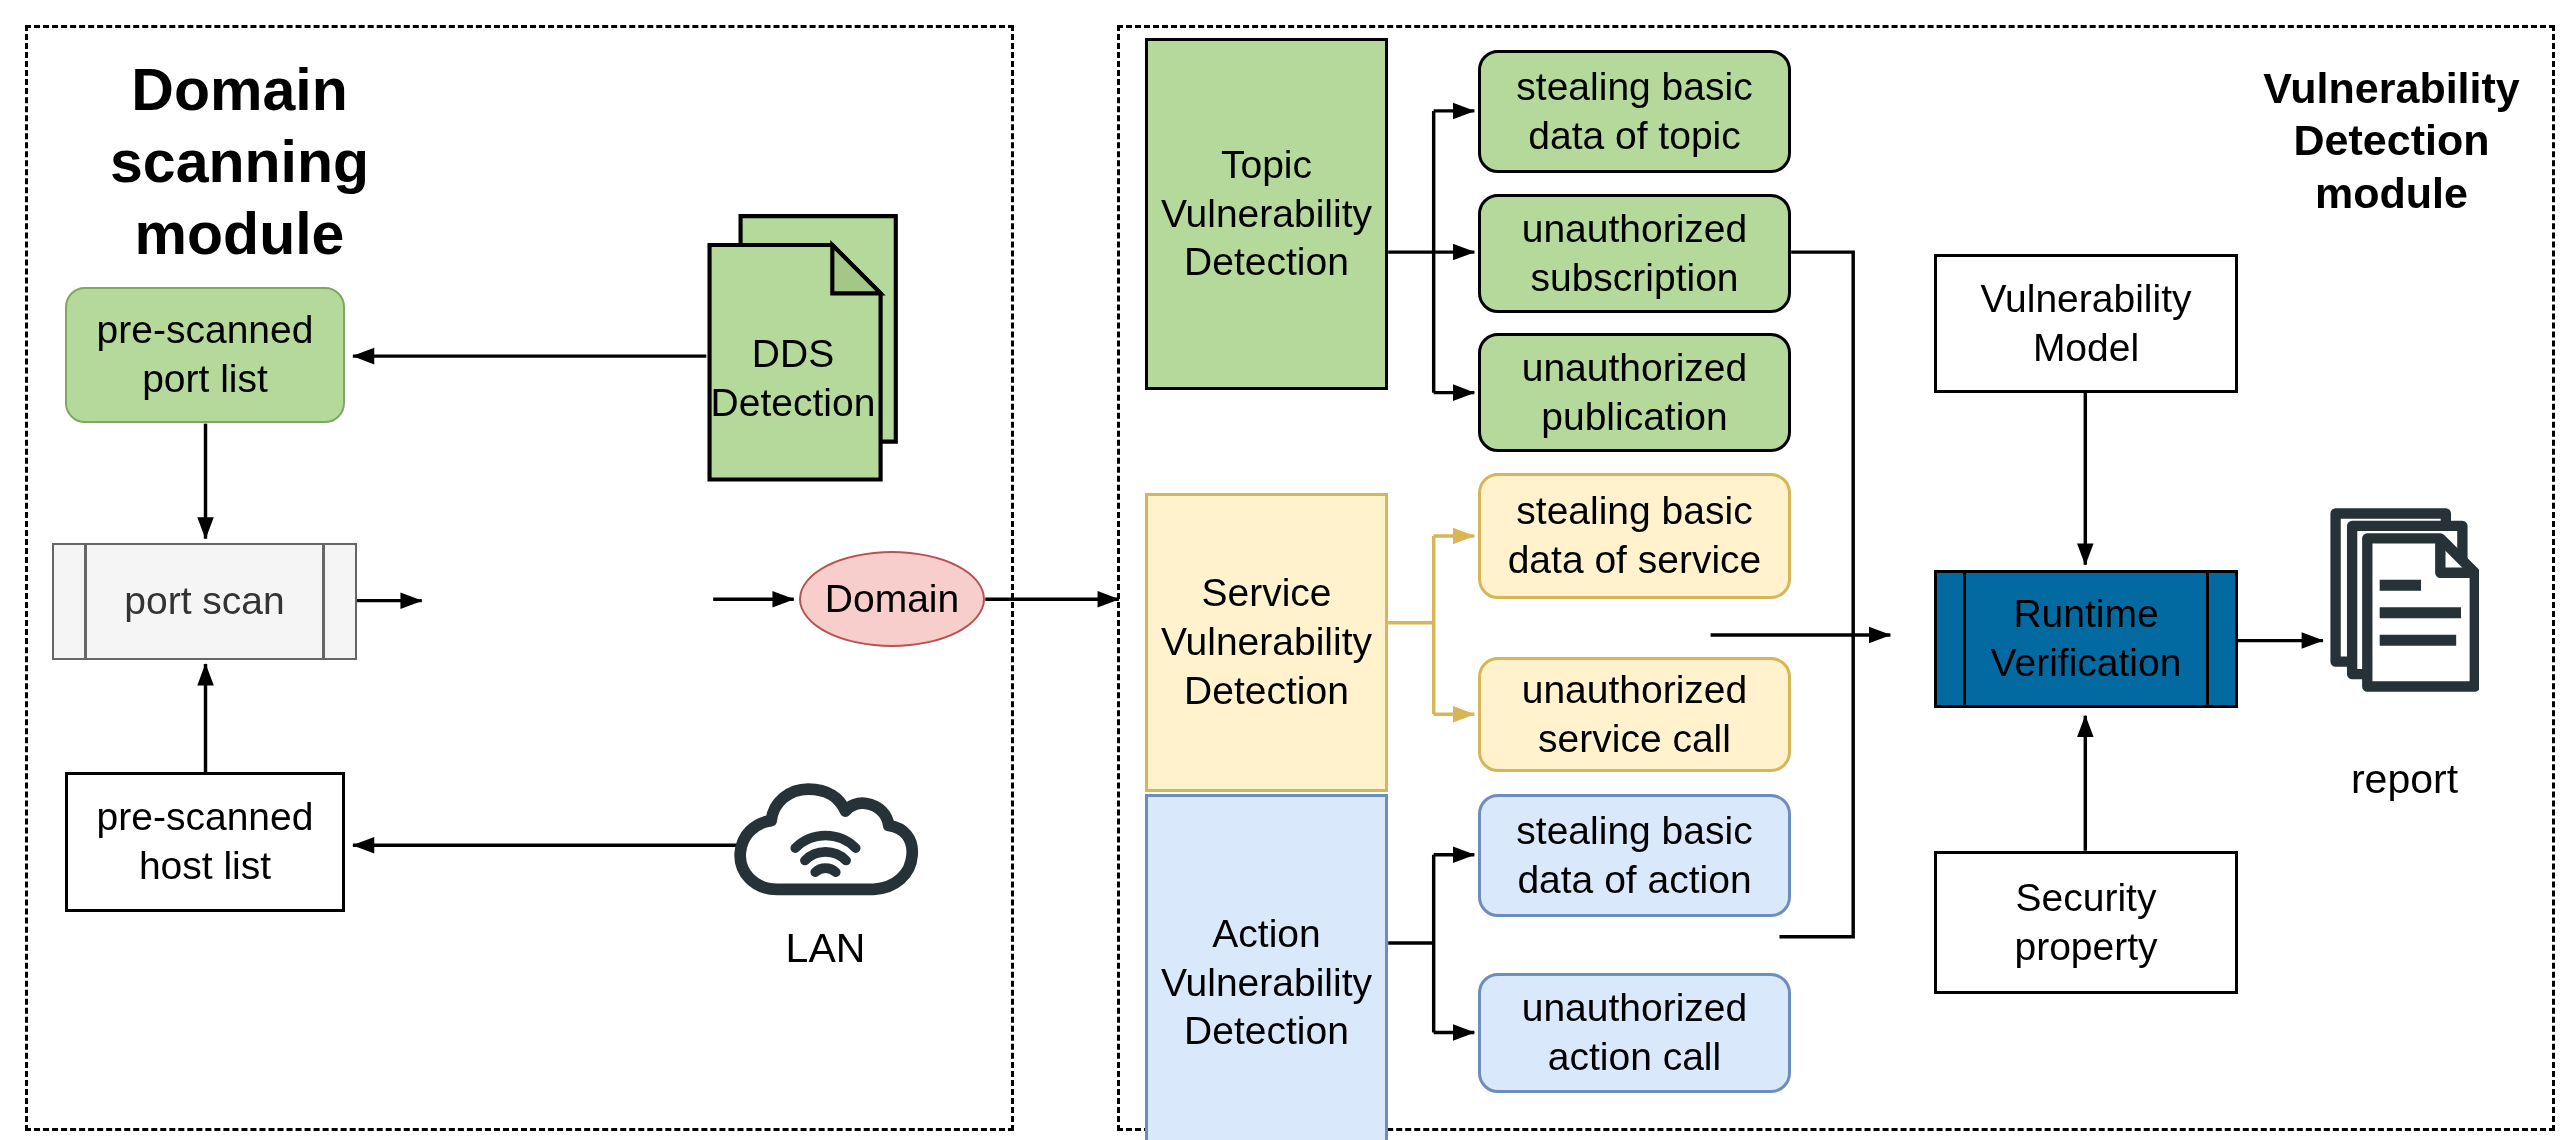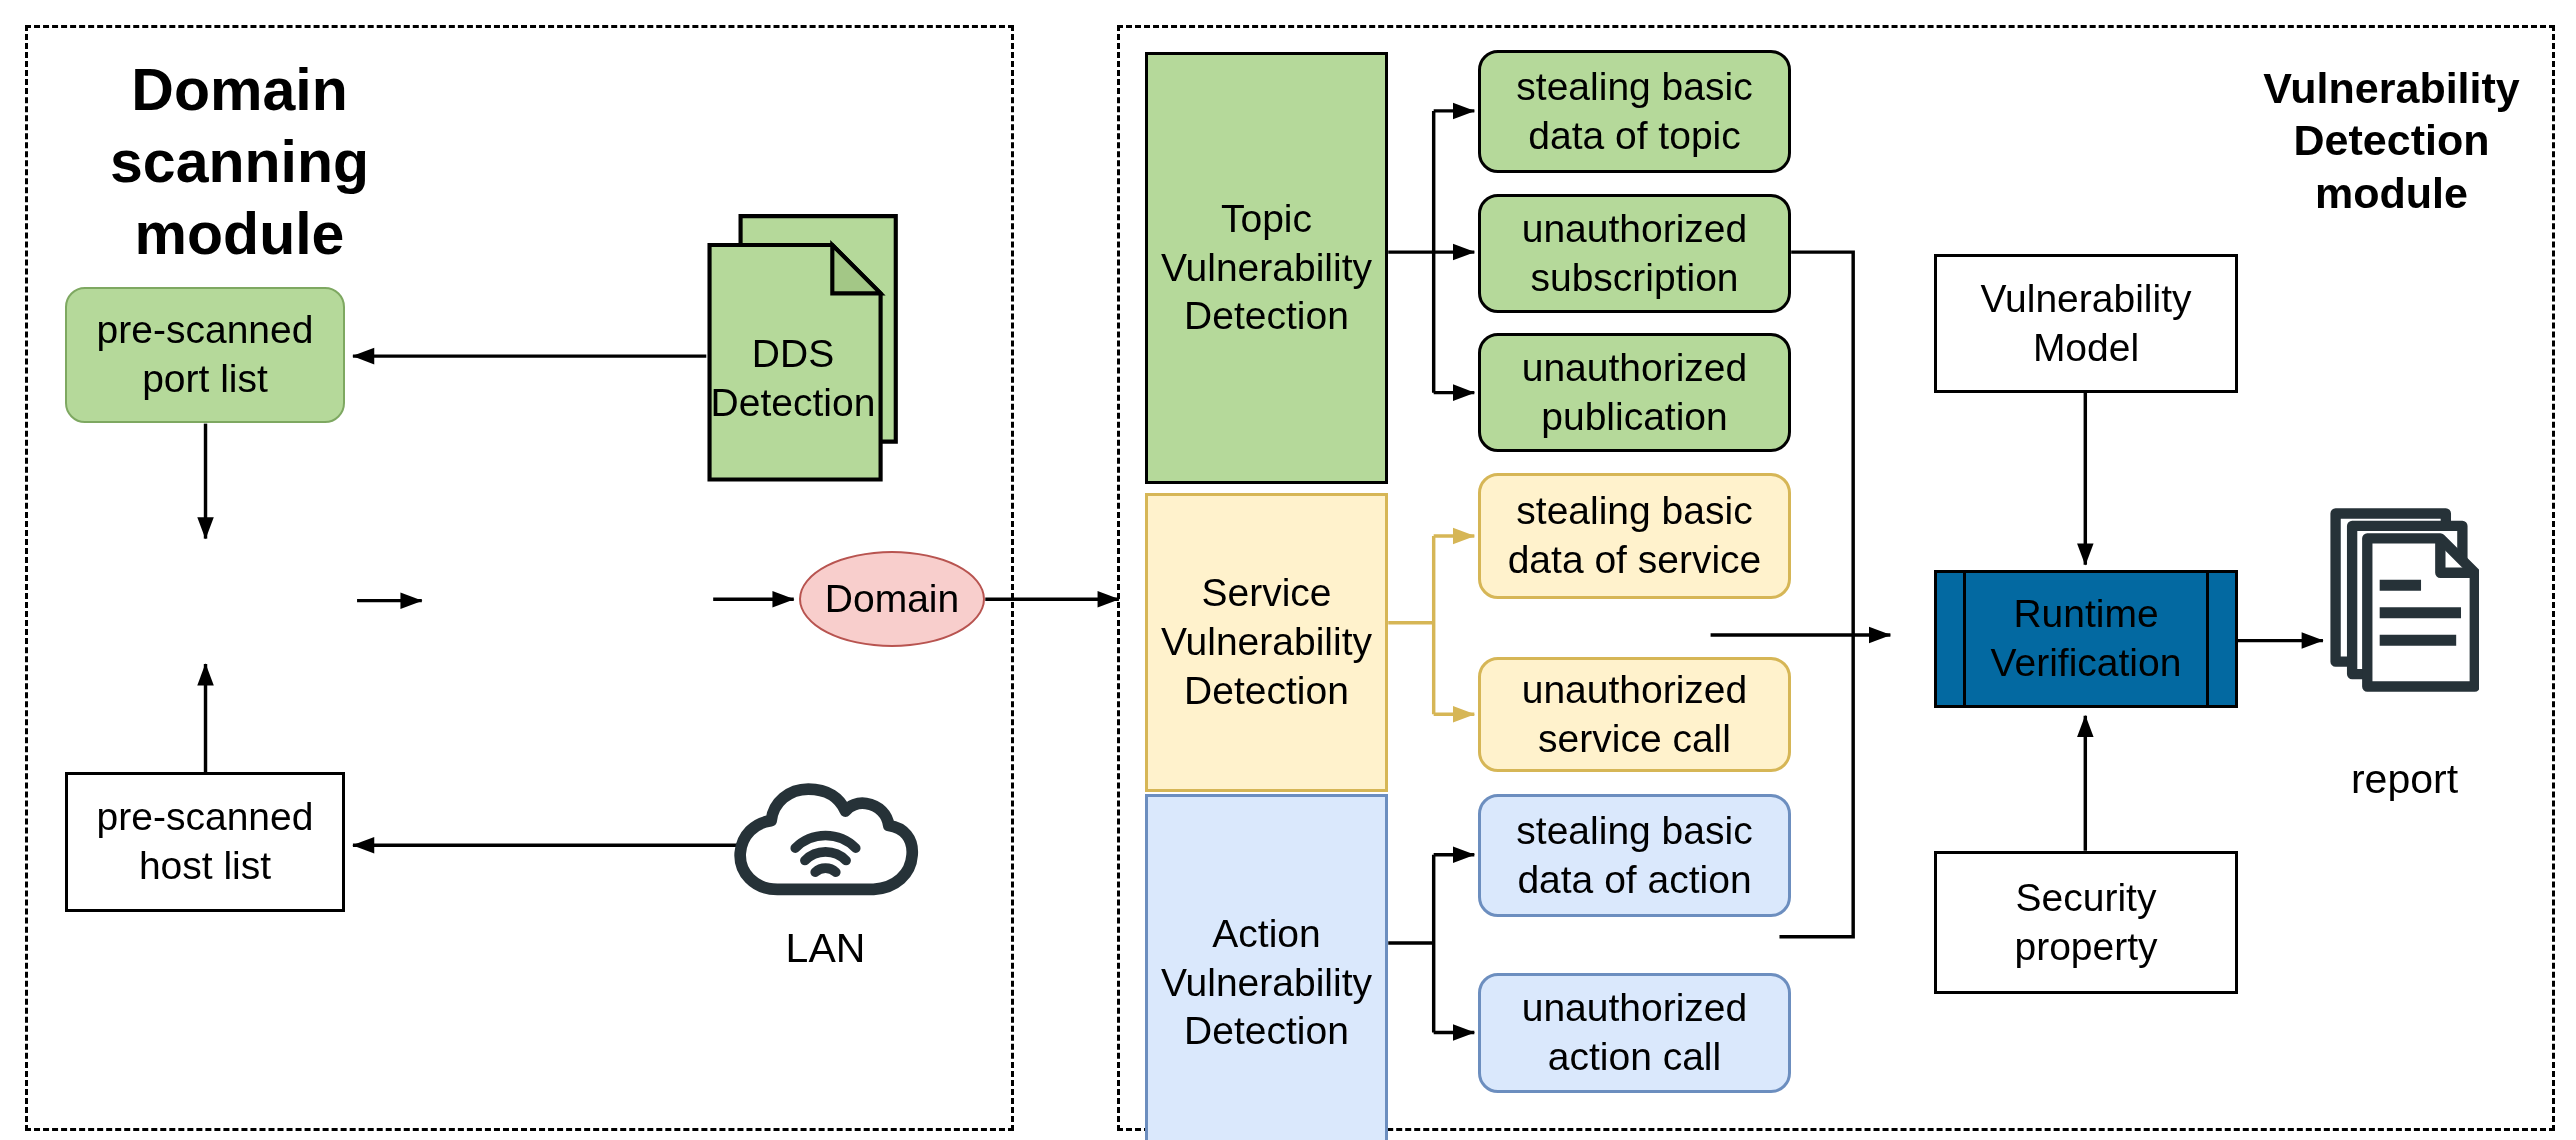--- a/index.html
+++ b/index.html
@@ -90,20 +90,21 @@
       <g stroke="#000" stroke-width="6" fill="var(--green-fill)">
         <path d="M50,3 L275,3 L275,330 L50,330 Z"></path>
         <path d="M5,45 L183,45 L253,115 L253,385 L5,385 Z"></path>
         <path d="M183,45 L183,115 L253,115 Z" fill="#a3c786"></path>
       </g>
     </svg>
     <div class="node" style="left:0;top:103px;width:174px;height:124px;">DDS
 Detection</div>
   </div>
 
+  <div class="node process" style="left:52px;top:543px;width:305px;height:117px;">port scan</div>
 
 
   <div class="node ellipse" style="left:799px;top:551px;width:186px;height:96px;">Domain</div>
 
   <div class="node white-box" style="left:65px;top:772px;width:280px;height:140px;">pre-scanned
 host list</div>
 
   <div style="position:absolute;left:732px;top:777px;width:187px;height:121px;">
     <svg width="187" height="121" viewBox="0 0 272 175">
       <path d="M66,163 C32,163 10,138 12,110 C14,84 33,66 57,63 C60,36 83,17 111,17 C139,17 157,30 165,49 C171,41 183,36 195,38 C214,41 226,54 228,70 C250,73 264,89 262,113 C260,141 238,161 206,163 Z" fill="#ffffff" stroke="var(--dark-icon)" stroke-width="17" stroke-linejoin="round"></path>
@@ -113,21 +114,21 @@
         <path d="M121,138 A22,22 0 0 1 151,138"></path>
       </g>
     </svg>
   </div>
   <div class="icon-label" style="left:743px;top:901px;width:165px;">LAN</div>
 
   <div class="title" style="left:2238px;top:62px;width:307px;font-size:43px;">Vulnerability
 Detection
 module</div>
 
-  <div class="node green-hard" style="left:1145px;top:52px;width:243px;height:432px;">Topic
+  <div class="node green-hard" style="left:1145px;top:38px;width:243px;height:352px;">Topic
 Vulnerability
 Detection</div>
   <div class="node rounded green-hard" style="left:1478px;top:50px;width:313px;height:123px;">stealing basic
 data of topic</div>
   <div class="node rounded green-hard" style="left:1478px;top:194px;width:313px;height:119px;">unauthorized
 subscription</div>
   <div class="node rounded green-hard" style="left:1478px;top:333px;width:313px;height:119px;">unauthorized
 publication</div>
 
   <div class="node yellow-hard" style="left:1145px;top:473px;width:243px;height:299px;margin-top:20px;">Service

